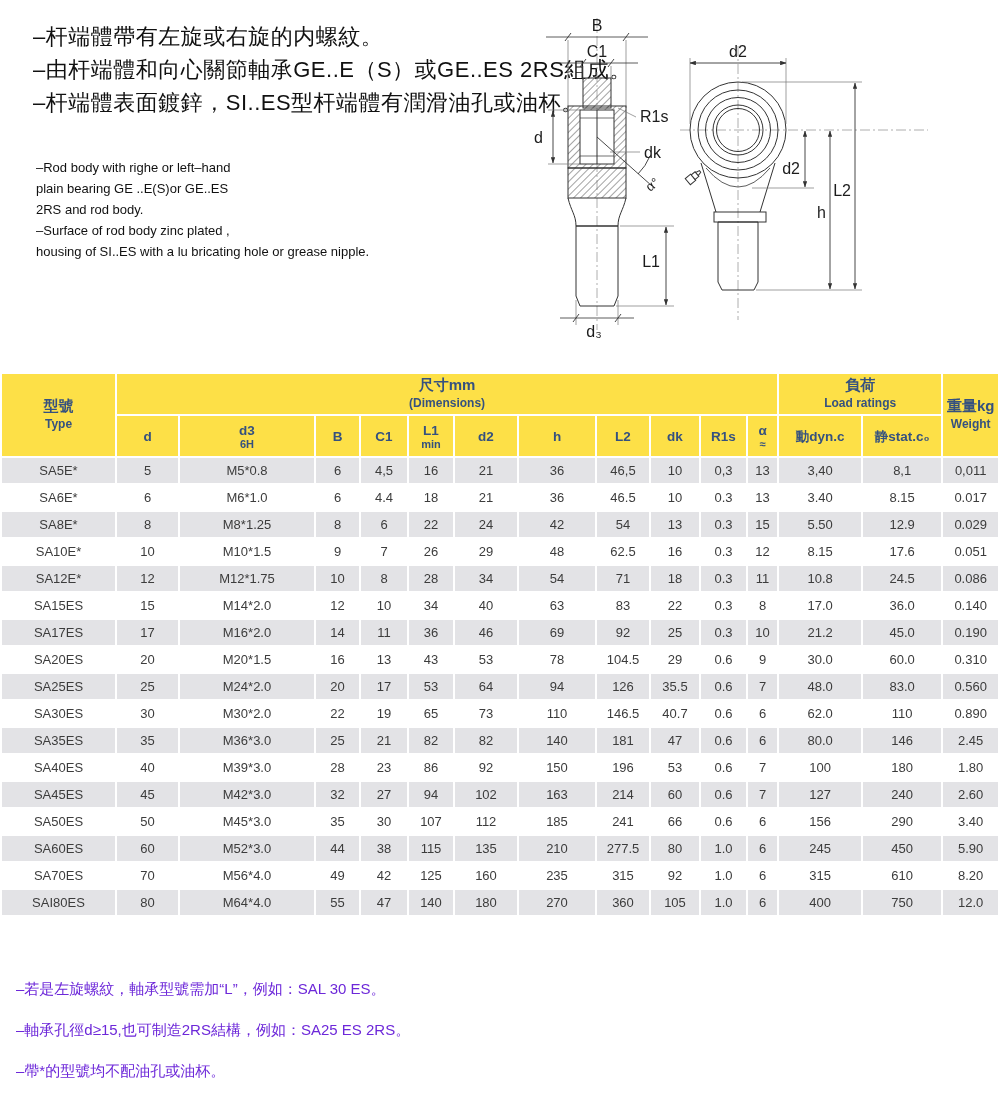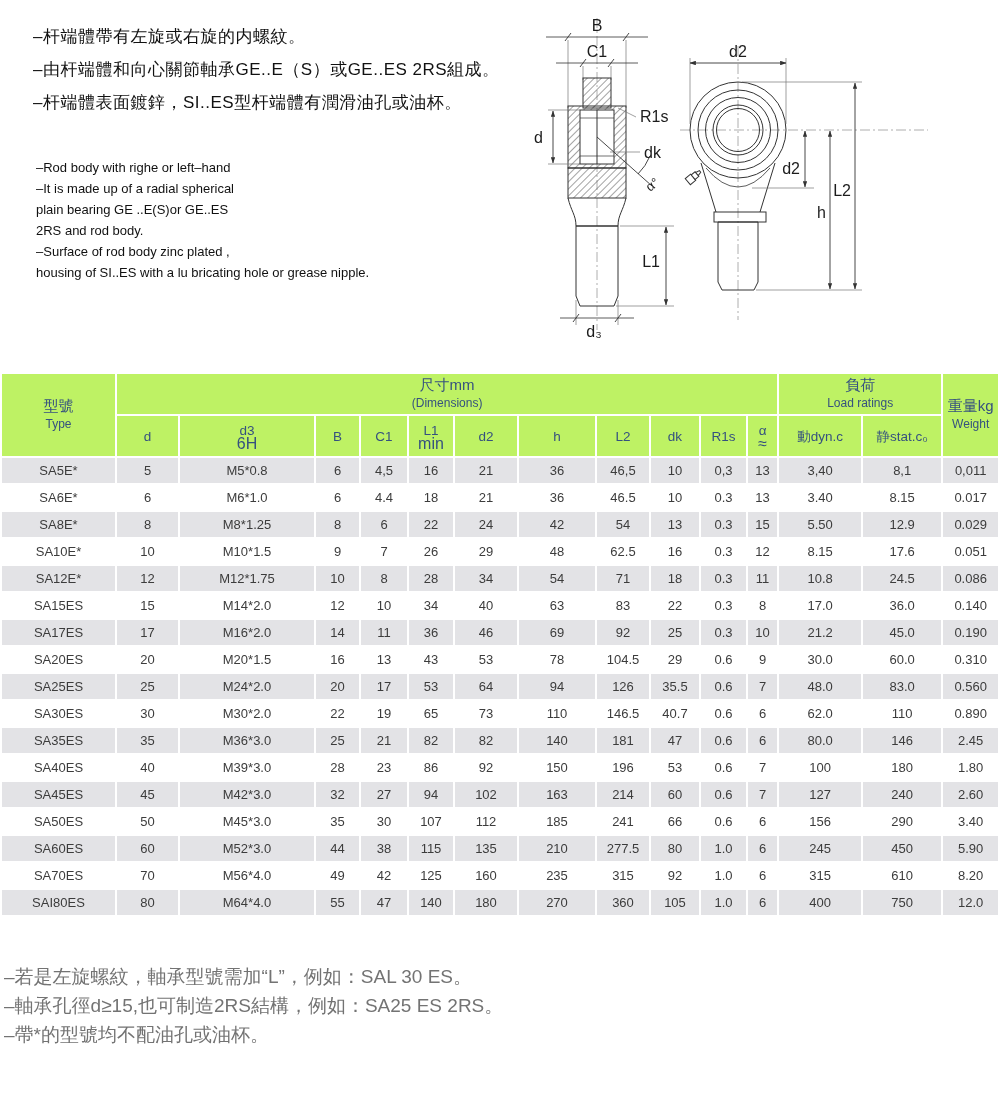--- a/index.html
+++ b/index.html
@@ -1,56 +1,55 @@
 <!DOCTYPE html>
 <html><head>
 <meta charset="utf-8">
 <style>
   html,body{margin:0;padding:0;background:#fff;}
   .page{position:relative;width:1000px;height:1117px;background:#fff;overflow:hidden;
         font-family:"Liberation Sans",sans-serif;color:#222;}
   
   .intro-cn{position:absolute;left:33px;top:26px;}
-  .intro-cn p{margin:0 0 12px 0;font-size:17px;line-height:21px;color:#111;letter-spacing:.5px;}
+  .intro-cn p{margin:0 0 12px 0;font-size:22px;line-height:21px;color:#111;letter-spacing:.5px;}
   .intro-en{position:absolute;left:36px;top:157px;}
   .intro-en p{margin:0;font-size:13px;line-height:21px;color:#111;}
   
   .notes-cn{position:absolute;left:4px;top:962px;}
-  .notes-cn p{margin:0;font-size:19px;line-height:29px;color:#737373;}
+  .notes-cn p{margin:12px;font-size:15px;line-height:29px;color:#6d28d9;}
   .notes-en{position:absolute;left:4px;top:1054px;}
   .notes-en p{margin:0;font-size:14.5px;line-height:20px;color:#111;}
   
   .drawings{position:absolute;left:0;top:0;width:1000px;height:360px;}
   .drawings text{font-family:"Liberation Sans",sans-serif;fill:#1c1c1c;}
   
   table.spec{position:absolute;left:0;top:372px;width:1000px;border-collapse:separate;
              border-spacing:2px;table-layout:fixed;}
   table.spec th,table.spec td{padding:0;text-align:center;vertical-align:middle;overflow:hidden;}
-  table.spec thead th{background:#bef264;color:#35517f;font-weight:normal;font-size:15px;line-height:19px;}
+  table.spec thead th{background:#fde047;color:#35517f;font-weight:bold;font-size:15px;line-height:19px;}
   table.spec thead tr.sub th{height:40px;font-size:13.5px;line-height:15px;}
   table.spec thead th .en{font-size:12px;}
-  table.spec thead th .sub2{font-size:16px;line-height:12px;}
+  table.spec thead th .sub2{font-size:11px;line-height:12px;}
   table.spec thead th.grp{height:40px;}
   table.spec tbody td{height:25px;font-size:13px;color:#3c3c3c;background:#fff;}
   table.spec tbody tr:nth-child(odd) td{background:#e3e3e6;}
 </style>
 </head>
 <body>
 
 <div class="page">
 
   <div class="intro-cn">
     <p>–杆端體帶有左旋或右旋的内螺紋。</p>
     <p>–由杆端體和向心關節軸承GE..E（S）或GE..ES 2RS組成。</p>
     <p>–杆端體表面鍍鋅，SI..ES型杆端體有潤滑油孔或油杯。</p>
   </div>
 
   <div class="intro-en">
     <p>–Rod body with righe or left–hand</p>
-    <p>–It is made up of a radial spherical</p>
     <p> plain bearing GE ..E(S)or GE..ES</p>
     <p> 2RS and rod body.</p>
     <p>–Surface of rod body zinc plated ,</p>
     <p>housing of SI..ES with a lu bricating hole or grease nipple.</p>
   </div>
 
   <svg class="drawings" viewBox="0 0 1000 360" width="1000" height="360">
     <defs>
       <pattern id="hatch" width="5" height="5" patternUnits="userSpaceOnUse" patternTransform="rotate(45)">
         <line x1="0" y1="0" x2="0" y2="5" stroke="#555" stroke-width="1.1"></line>

